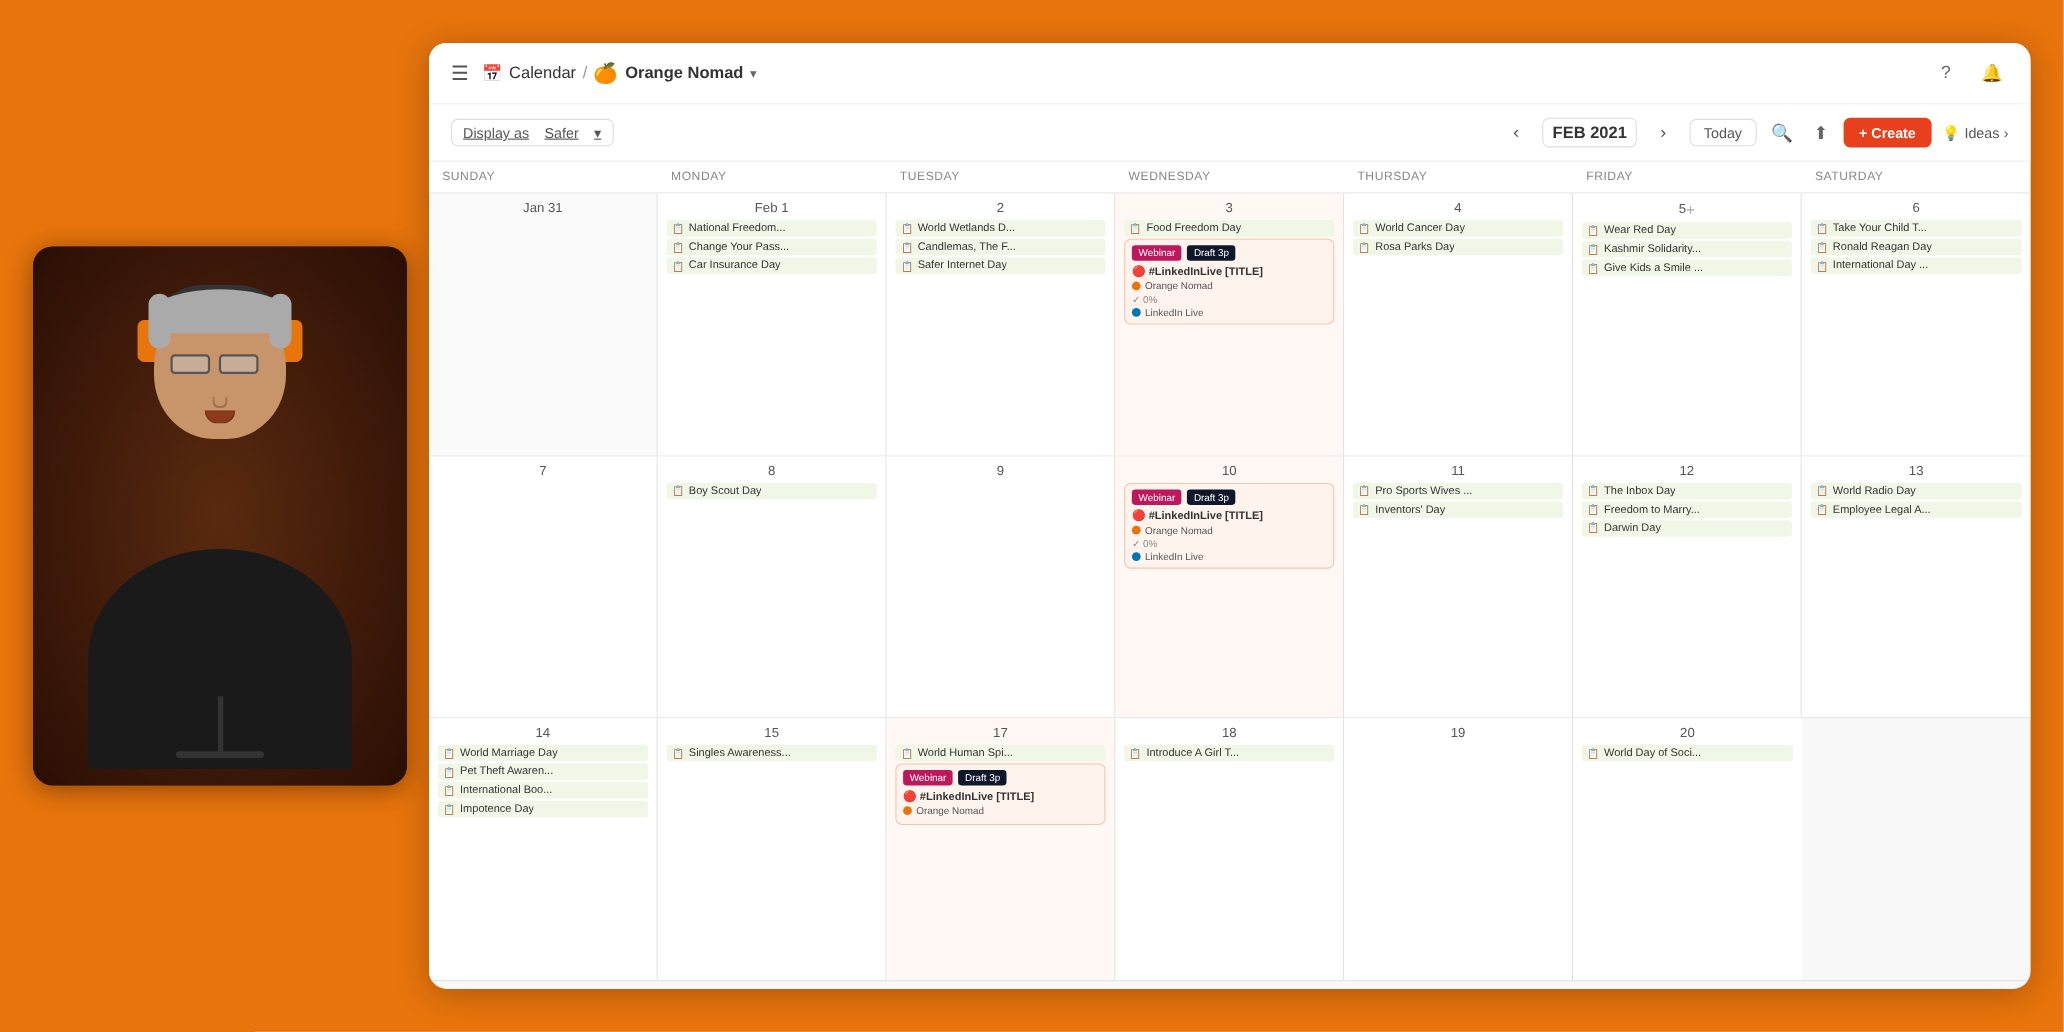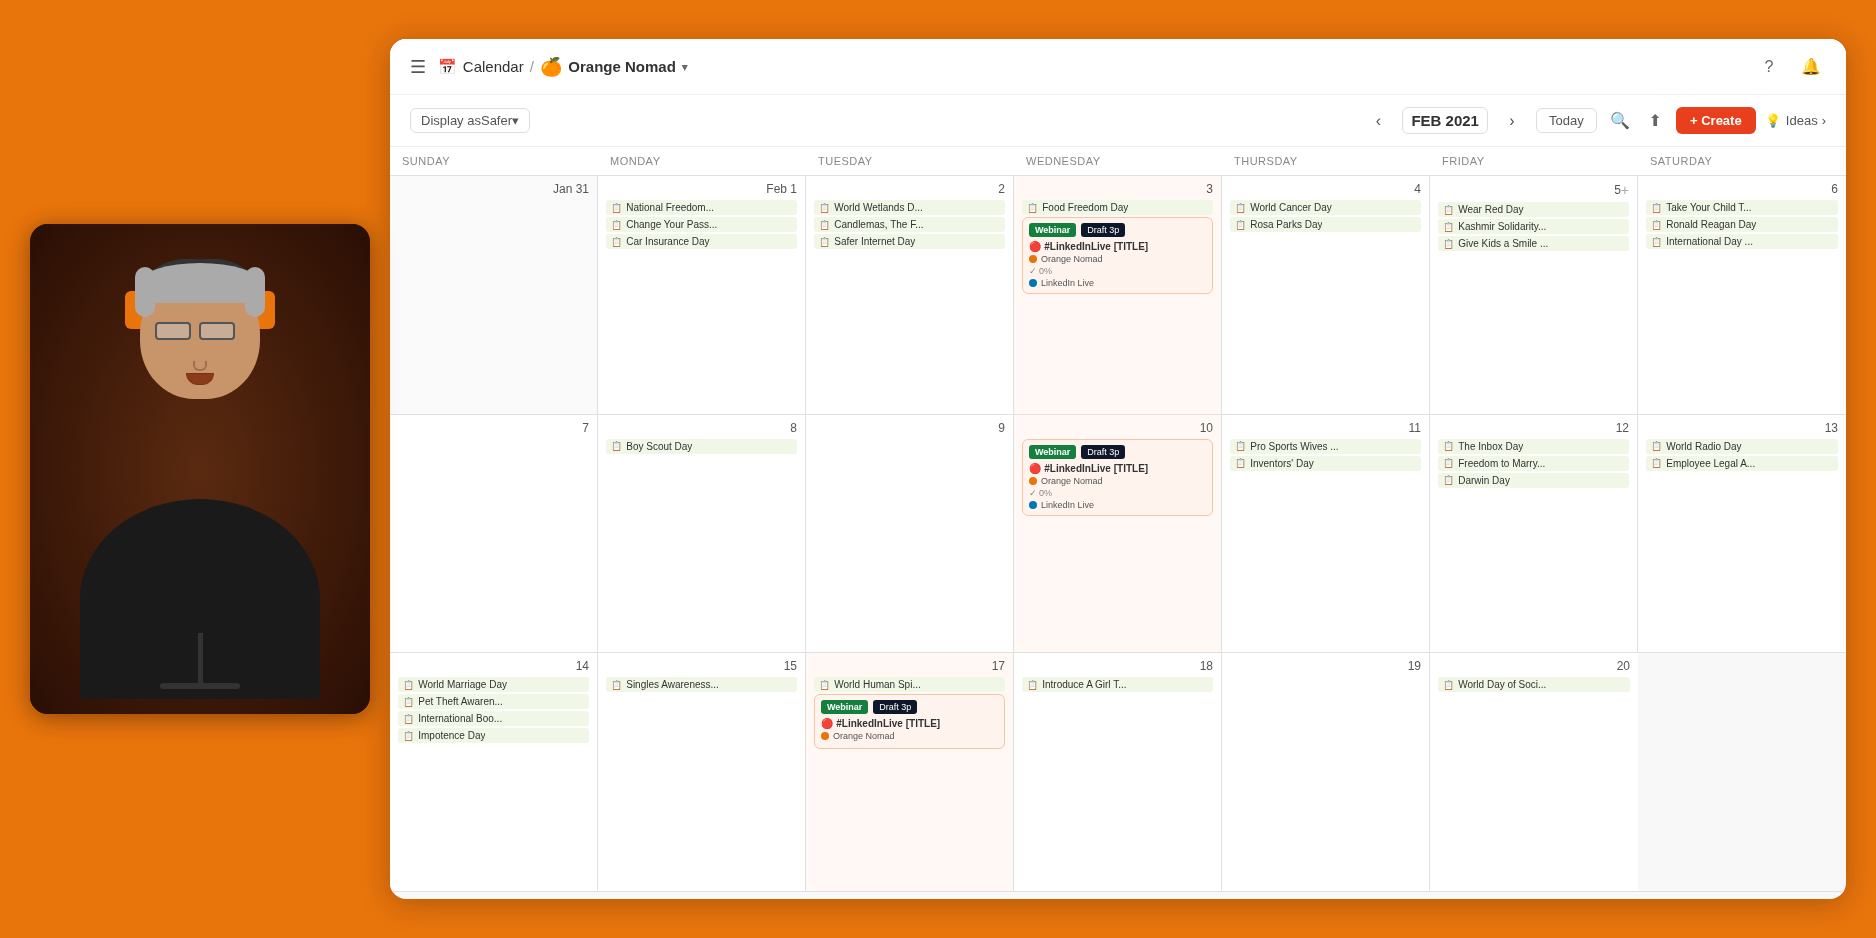--- a/index.html
+++ b/index.html
@@ -161,27 +161,28 @@
       padding: 8px 20px;
       display: flex;
       align-items: center;
       gap: 10px;
       border-bottom: 1px solid #eee;
       height: 52px;
     }
     .display-as {
       display: flex;
       align-items: center;
-      gap: 0;
+      gap: 14px;
       font-size: 13px;
       color: #555;
       border: 1px solid #ddd;
       border-radius: 6px;
       padding: 4px 10px;
       cursor: pointer;
+      text-decoration: underline;
     }
     .toolbar-spacer { flex: 1; }
     .nav-btn {
       width: 28px;
       height: 28px;
       border: none;
       background: transparent;
       cursor: pointer;
       font-size: 16px;
       color: #555;
@@ -276,21 +277,21 @@
     .day-cell:last-child { border-right: none; }
     .day-cell.other-month { background: #fafafa; }
     .day-cell.highlighted { background: #fff8f5; }
     .day-num {
       font-size: 12px;
       color: #555;
       font-weight: 500;
       margin-bottom: 4px;
       display: flex;
       align-items: center;
-      justify-content: flex-end;
+      justify-content: center;
     }
     .add-icon {
       color: #aaa;
       font-size: 14px;
       cursor: pointer;
     }
     .event-tag {
       display: flex;
       align-items: center;
       gap: 4px;
@@ -324,24 +325,24 @@
       margin-bottom: 3px;
       cursor: pointer;
     }
     .webinar-header {
       display: flex;
       align-items: center;
       gap: 5px;
       margin-bottom: 4px;
     }
     .webinar-badge {
-      background: #15803d;
+      background: #be185d;
       color: white;
       font-size: 9px;
-      font-weight: 700;
+      font-weight: 400;
       padding: 2px 6px;
       border-radius: 3px;
     }
     .draft-badge {
       background: #0f172a;
       color: white;
       font-size: 9px;
       padding: 2px 6px;
       border-radius: 3px;
     }

